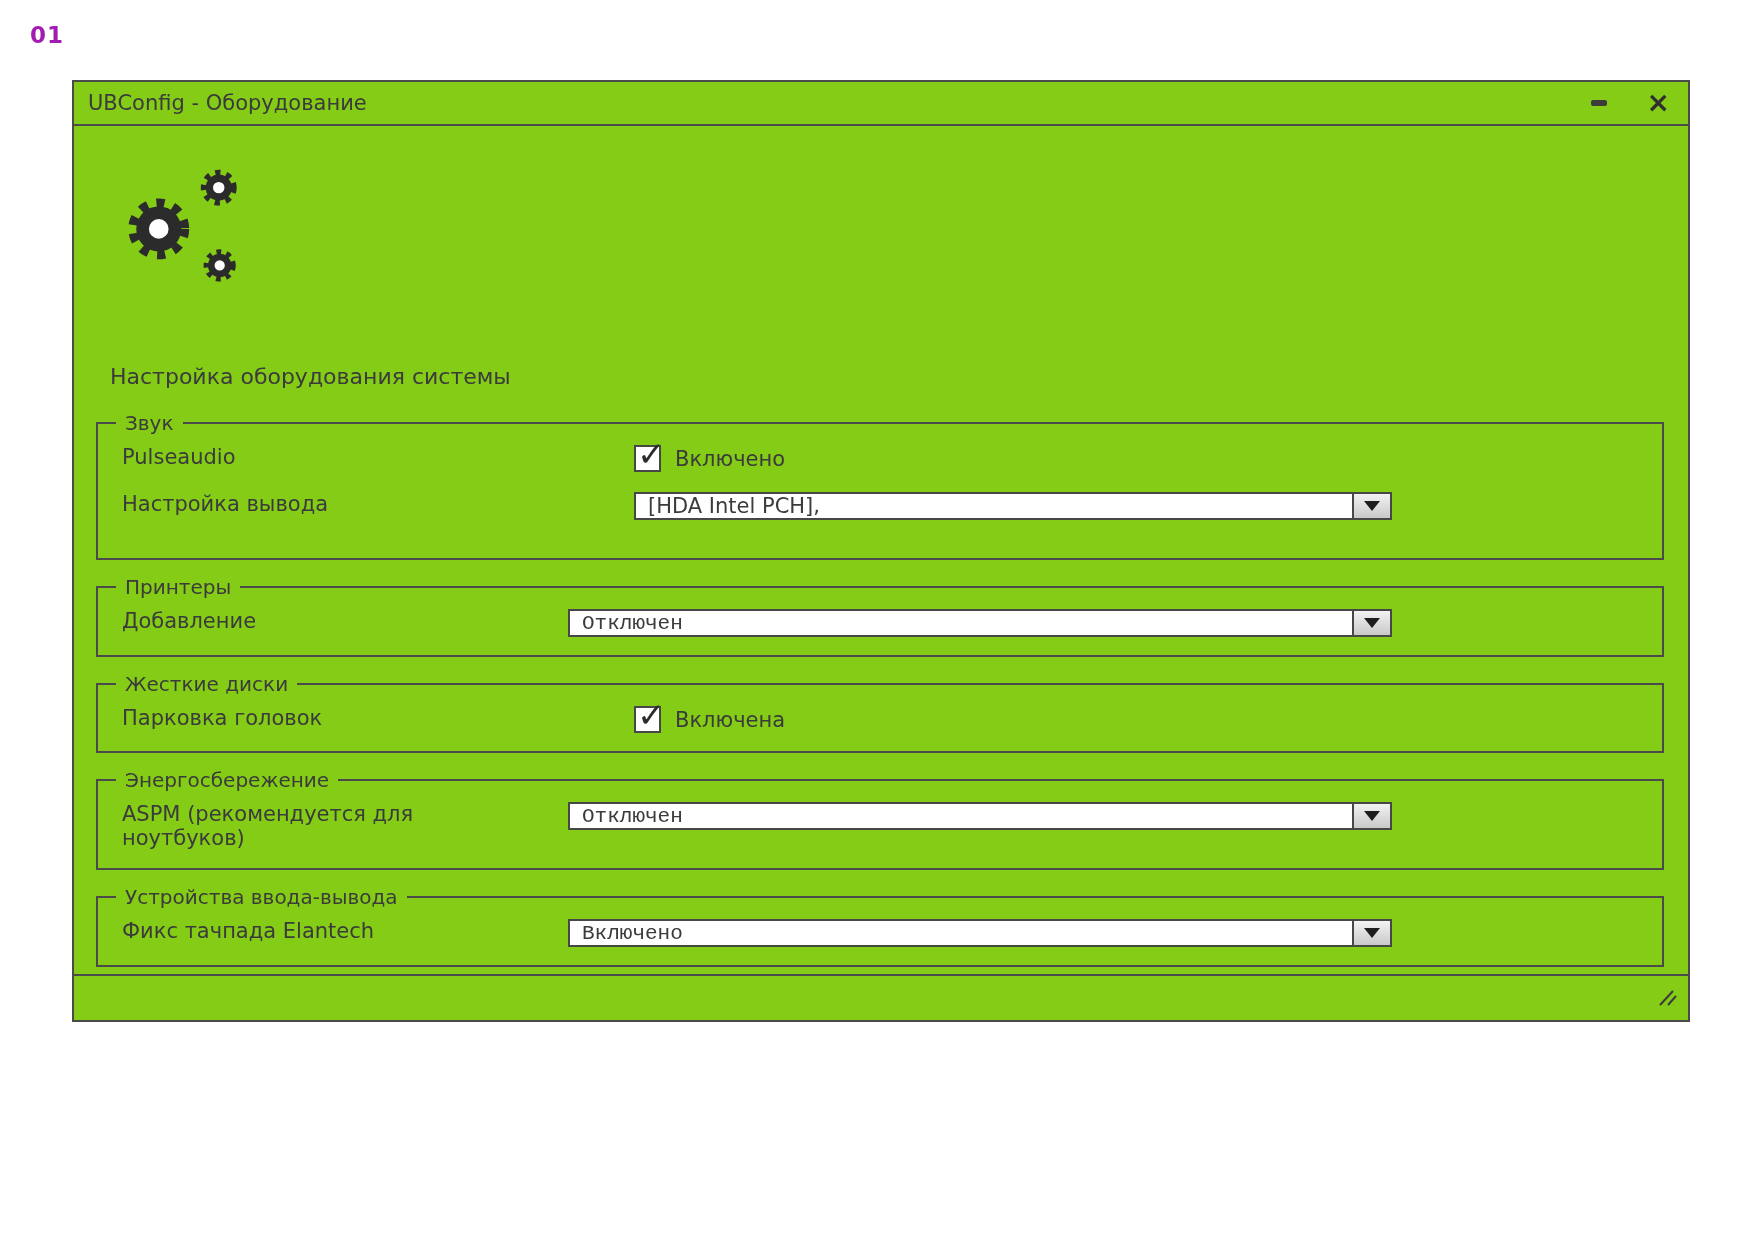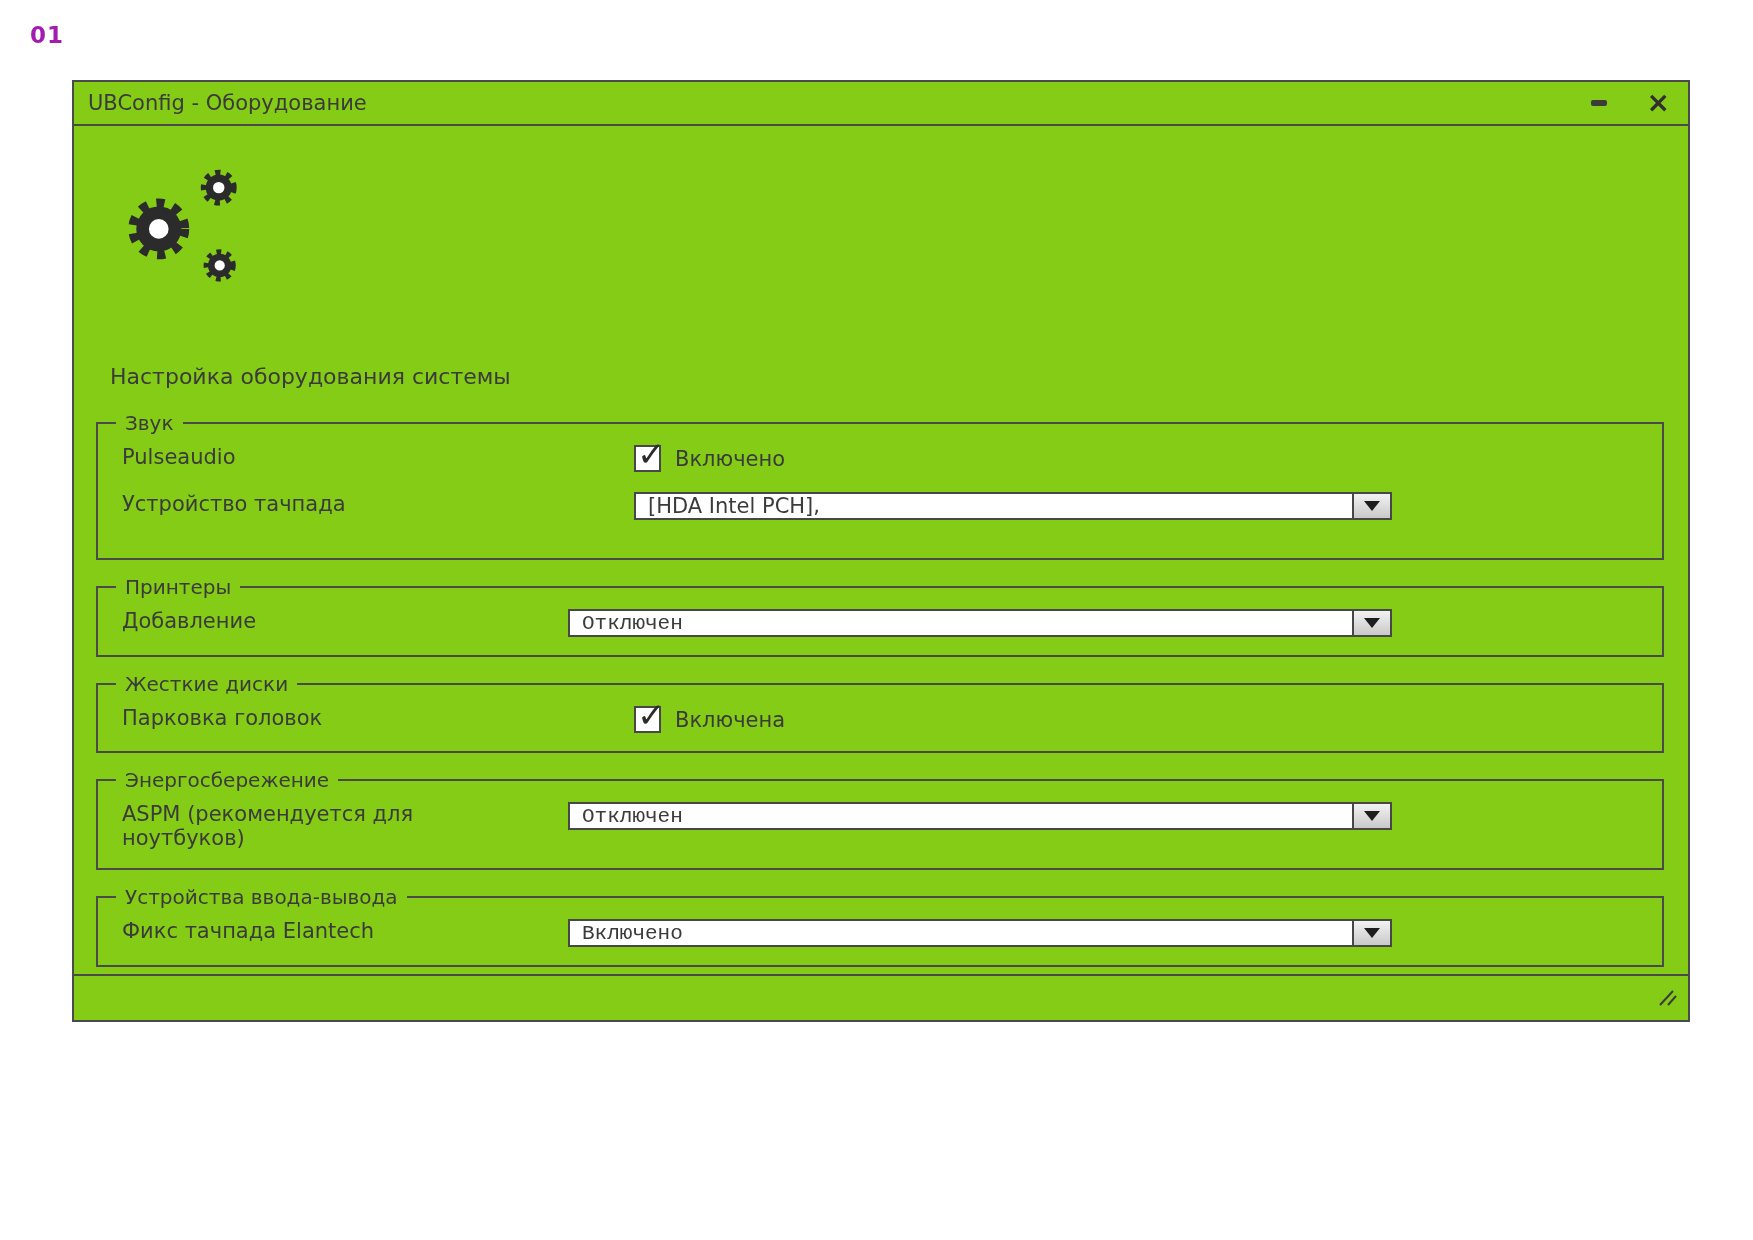--- a/index.html
+++ b/index.html
@@ -146,21 +146,21 @@
         <span class="row-label label-wide">Pulseaudio</span>
         <span class="checkbox-wrap">
           <span class="checkbox">
             <span class="check-glyph">✓</span>
           </span>
           <span class="checkbox-state">Включено</span>
         </span>
       </div>
 
       <div class="row">
-        <span class="row-label label-wide">Устройство тачпада</span>
+        <span class="row-label label-wide">Настройка вывода</span>
         <span class="combo combo-sound">
           <span class="combo-value">[HDA Intel PCH],</span>
           <span class="combo-btn">
             <span class="arrow-down"></span>
           </span>
         </span>
       </div>
 
       <div class="row">
       </div>

